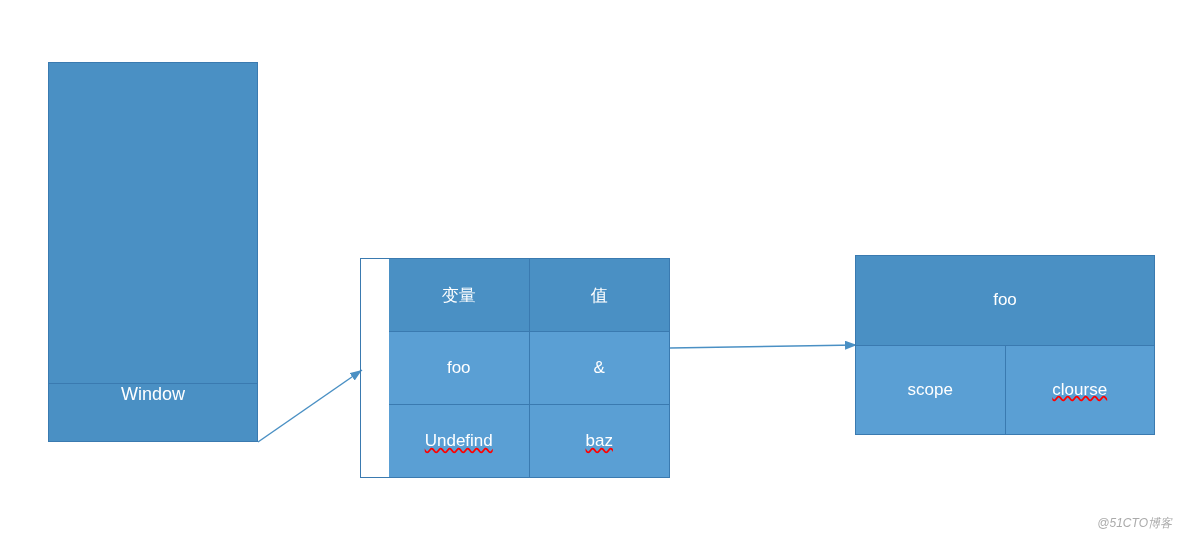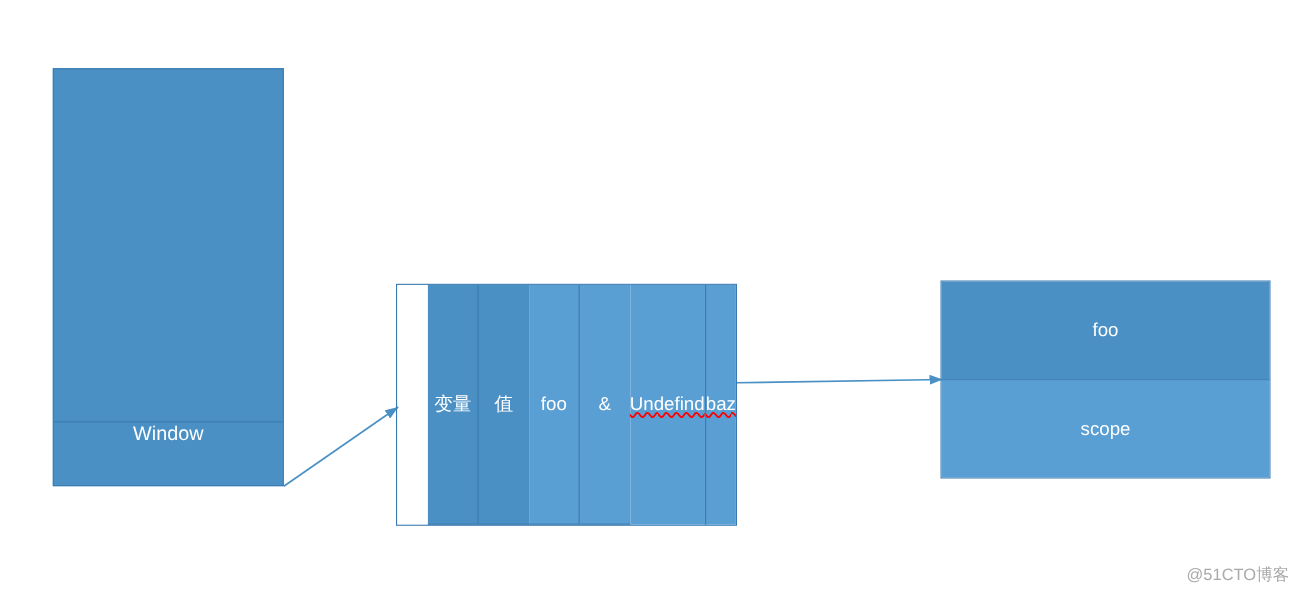--- a/index.html
+++ b/index.html
@@ -53,21 +53,21 @@
 
     
     .table-box {
       position: absolute;
       left: 360px;
       top: 258px;
       width: 310px;
       height: 220px;
       border: 1.5px solid #3a7ab0;
       display: flex;
-      flex-direction: row;
+      flex-direction: column;
       padding-left: 28px;
     }
 
     .table-header-row {
       display: flex;
       flex: 1;
       border-bottom: 1.5px solid #3a7ab0;
       background: #4a90c4;
     }
 
@@ -150,21 +150,22 @@
       text-decoration-color: red;
       text-decoration-style: wavy;
     }
 
     
     .watermark {
       position: absolute;
       bottom: 8px;
       right: 12px;
       color: #aaaaaa;
-      font-size: 15px;
+      font-size: 12px;
+      font-style: italic;
     }
 
     
     .arrows-svg {
       position: absolute;
       top: 0; left: 0;
       width: 1184px;
       height: 540px;
       pointer-events: none;
     }
@@ -220,18 +221,21 @@
   </div>
 
   <div class="foo-box">
 
     <div class="foo-header-row">
       <div class="foo-cell-full">foo</div>
     </div>
 
     <div class="foo-data-row">
       <div class="foo-cell">scope</div>
+      <div class="foo-cell">
+        <span class="underline-red">clourse</span>
+      </div>
     </div>
   </div>
 
   <div class="watermark">@51CTO博客</div>
 
 </div>
 
 </body></html>

